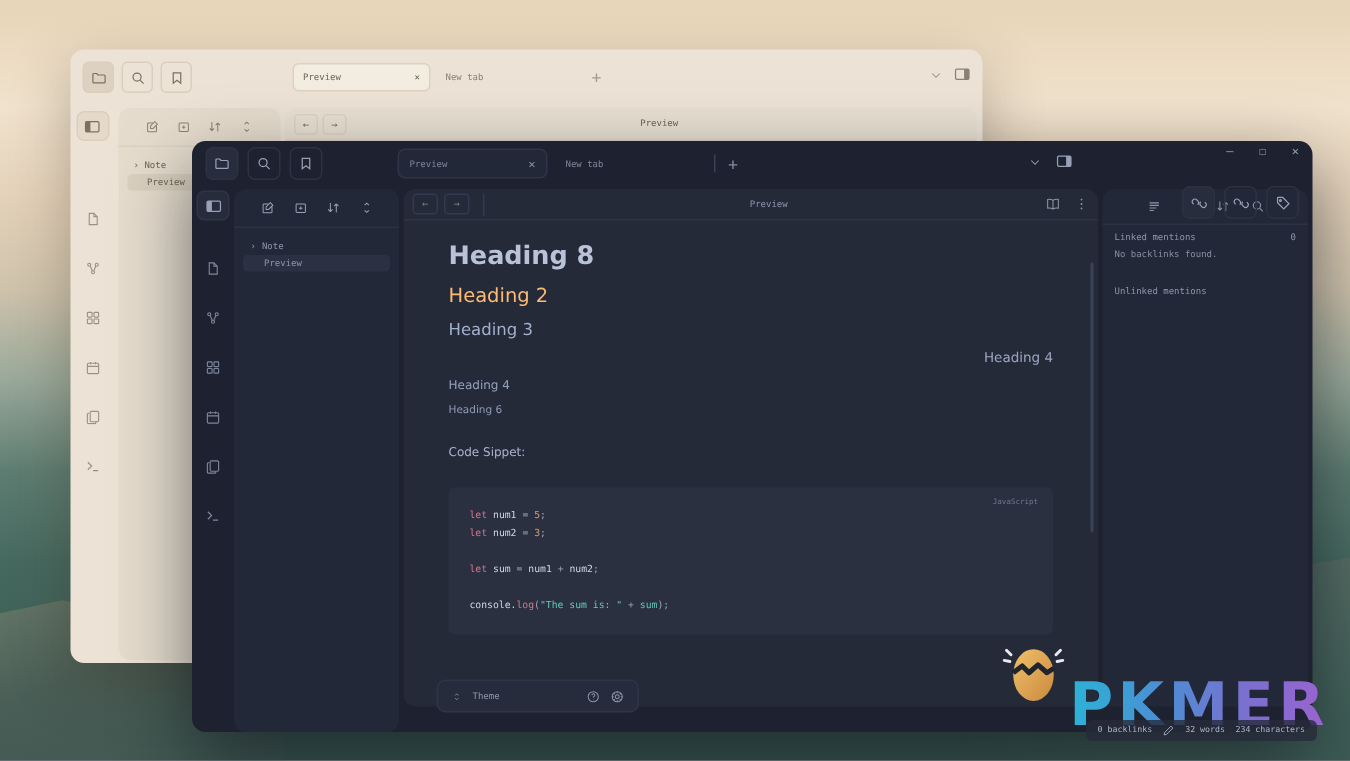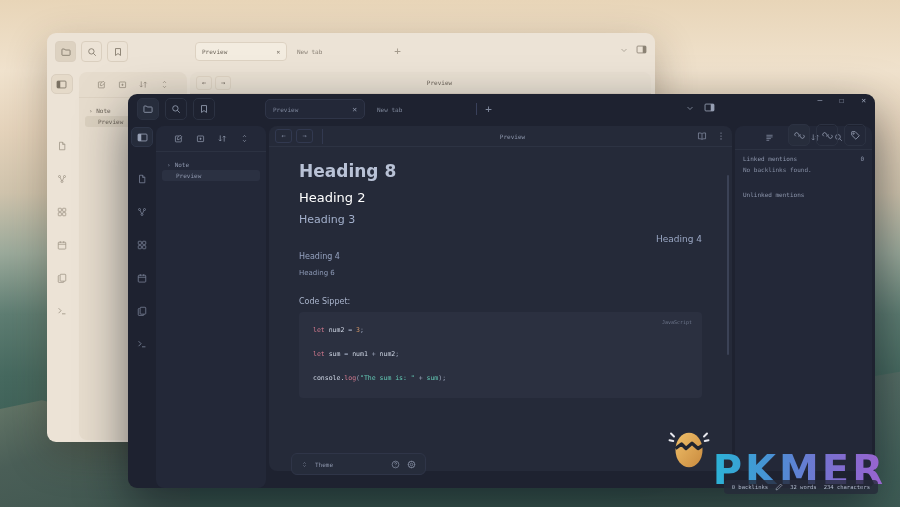--- a/index.html
+++ b/index.html
@@ -109,26 +109,26 @@
   .wd-tr.sel{ background:#2b3142; }
   .wd-main{ flex:1; padding:2px 3px 0 0; }
   .wd-pane{ background:#252a39; border-radius:8px; height:345px; display:flex; flex-direction:column; overflow:hidden; position:relative;}
   .wd-phead{ height:21px; display:flex; align-items:center; border-bottom:1px solid #2d3343; padding:0 6px; }
   .wd-nav{ width:17px;height:14px;border:1px solid #323950;border-radius:3px;display:flex;align-items:center;justify-content:center;margin-right:4px;font-size:7px;color:#79melds;}
   .wd-nav{ color:#7b849a; }
   .wd-vsep{ width:1px;height:15px;background:#323950;margin:0 5px;}
   .wd-ptitle{ flex:1; text-align:center; font-size:6px; color:#8d96ac;}
   .wd-content{ flex:1; padding:14px 30px; overflow:hidden; position:relative; font-family:"DejaVu Sans",sans-serif;}
   .h1{ font-size:17px; font-weight:bold; color:#b9c2d6; margin-bottom:9px;}
-  .h2{ font-size:13px; color:#ffffff; margin-bottom:8px;}
+  .h2{ font-size:13px; color:#fdba74; margin-bottom:8px;}
   .h3{ font-size:11px; color:#a3b0cc; margin-bottom:8px;}
   .h4{ font-size:9px;  color:#9aa7c4; margin-bottom:8px;text-align:right;}
   .h5{ font-size:8px;  color:#95a2bf; margin-bottom:8px;}
   .h6{ font-size:7px;  color:#8e9bb8; margin-bottom:20px;}
-  .csnip{ font-size:8px; color:#a9b4cc; margin-bottom:6px; }
+  .csnip{ font-size:8px; color:#a9b4cc; margin-bottom:19px; }
   .codeblock{
     background:#2b3040; border-radius:4px; padding:12px 14px 14px; position:relative;
     font-family:"DejaVu Sans Mono", monospace; font-size:6.5px; line-height:1.85;
   }
   .lang{ position:absolute; right:10px; top:6px; font-size:5px; color:#6f788d;}
   .kw{ color:#d2798e; } .num{ color:#d89a6a; } .var{ color:#cfd6e4; }
   .op{ color:#9aa3b8; } .fn{ color:#d2798e; } .str{ color:#63c8b4; }
   .scrollbar{ position:absolute; right:3px; top:28px; width:2px; height:180px; background:#3b4256; border-radius:2px;}
   .wd-rpanel{ width:137px; margin:2px 3px 0 0; }
   .wd-rbox{ background:#232838; border-radius:8px; height:345px; }
@@ -496,20 +496,21 @@
           <div class="h2">Heading 2</div>
           <div class="h3">Heading 3</div>
           <div class="h4">Heading 4</div>
           <div class="h5">Heading 4</div>
           <div class="h6">Heading 6</div>
 
           <div class="csnip">Code Sippet:</div>
 
           <div class="codeblock">
             <span class="lang">JavaScript</span>
+            <div><span class="kw">let</span> <span class="var">num1</span> <span class="op">=</span> <span class="num">5</span><span class="op">;</span></div>
             <div><span class="kw">let</span> <span class="var">num2</span> <span class="op">=</span> <span class="num">3</span><span class="op">;</span></div>
             <div>&nbsp;</div>
             <div><span class="kw">let</span> <span class="var">sum</span> <span class="op">=</span> <span class="var">num1</span> <span class="op">+</span> <span class="var">num2</span><span class="op">;</span></div>
             <div>&nbsp;</div>
             <div><span class="var">console.</span><span class="fn">log</span><span class="op">(</span><span class="str">"The sum is: "</span> <span class="op">+</span> <span class="str">sum</span><span class="op">);</span></div>
           </div>
           <div class="scrollbar"></div>
         </div>
       </div>
     </div>

